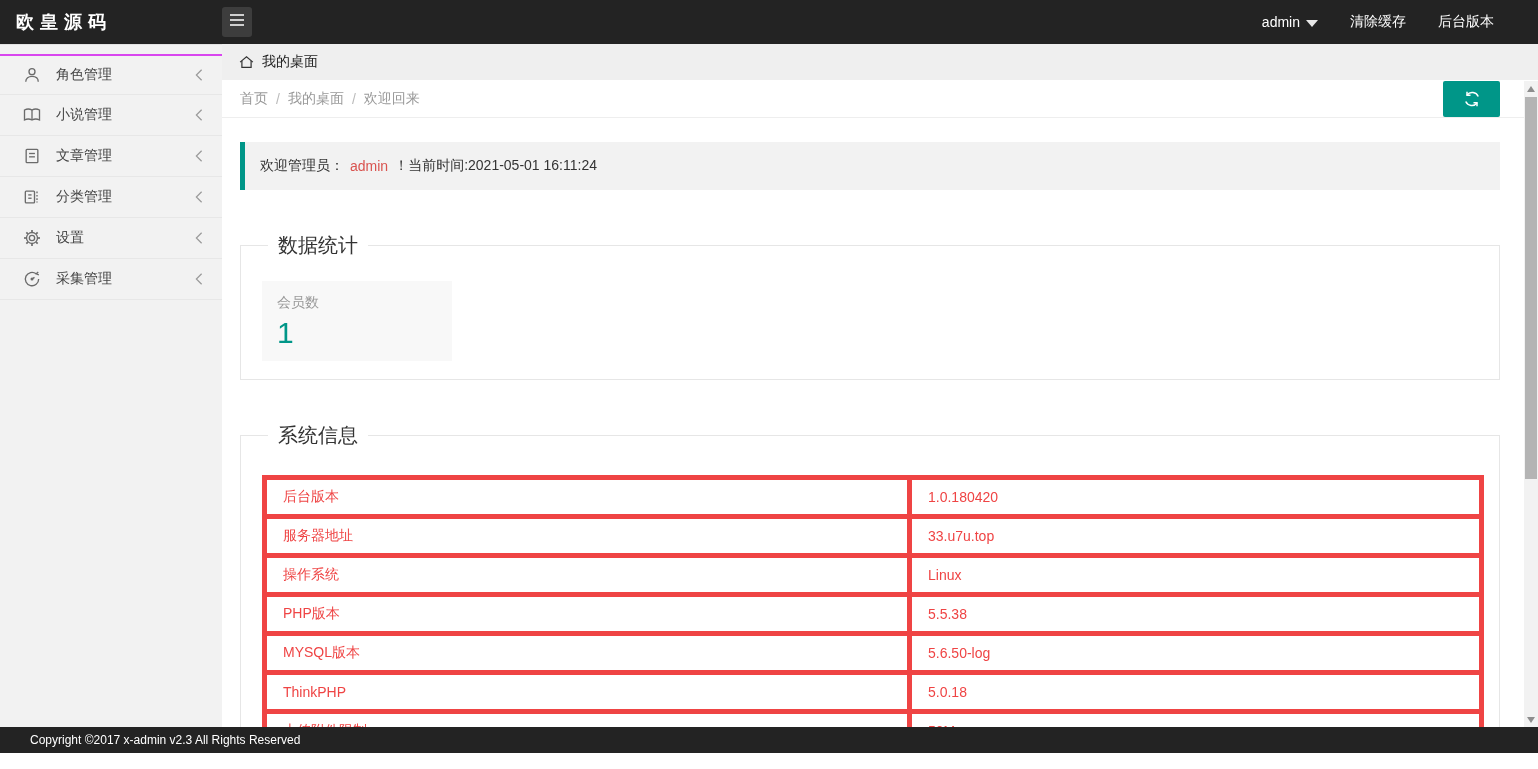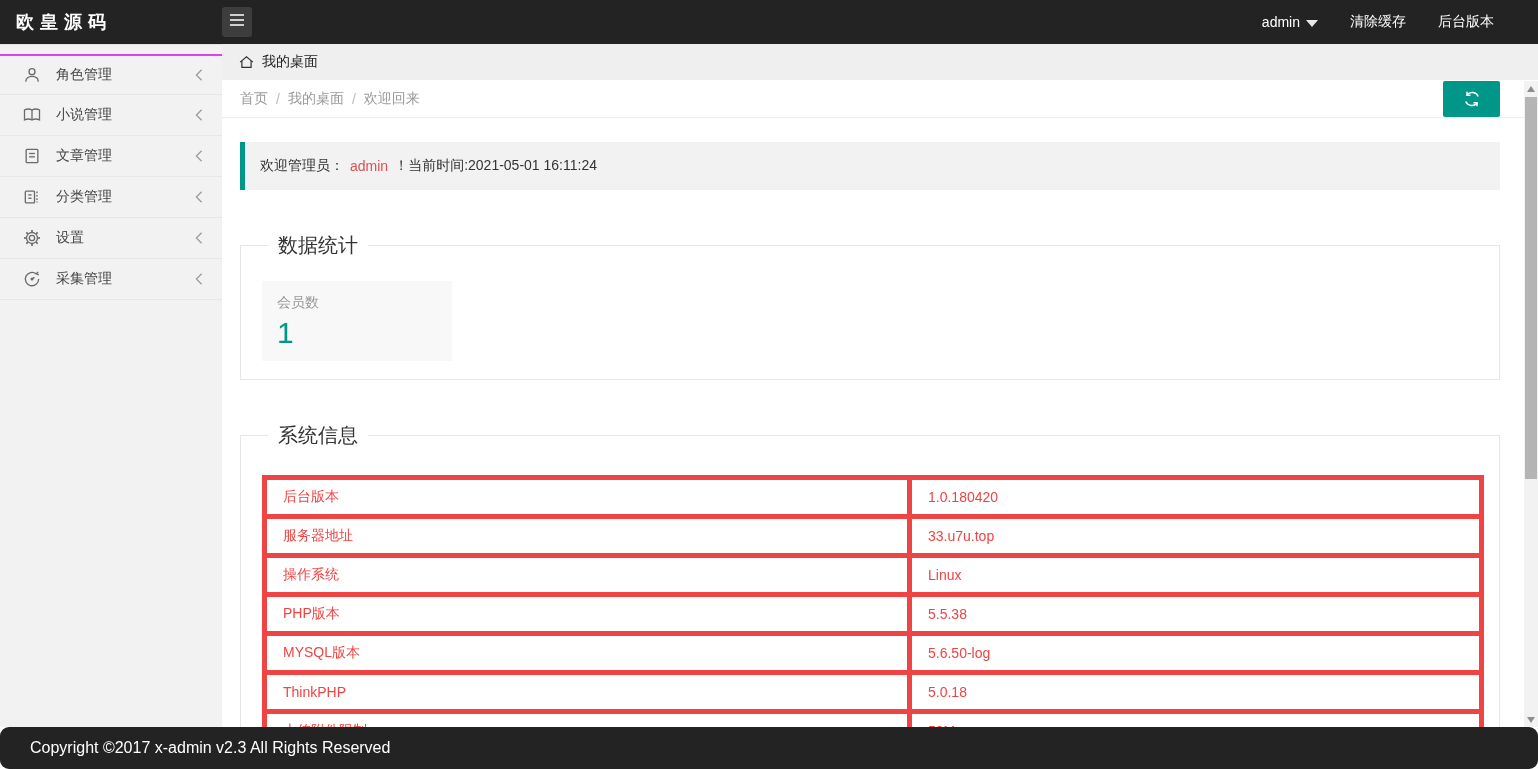--- a/index.html
+++ b/index.html
@@ -58,22 +58,22 @@
   .cards { display:flex; gap:10px; padding-top:22px; }
   .card { width:190px; height:80px; background:#f8f8f8; padding:13px 15px; cursor:pointer; }
   .card-label { font-size:14px; color:#999; }
   .card-value { font-size:30px; color:#009688; margin-top:4px; line-height:1.1; }
 
   table.sysinfo { width:100%; border-collapse:collapse; margin-top:26px; }
   table.sysinfo td { border:5px solid #ef4444; height:39px; font-size:14px; color:#ef4444; padding-left:16px; }
   td.k { width:53%; }
 
   
-  .footer { height:42px; background:#232323; color:#fff; font-size:16px; display:flex;
-    align-items:center; padding-left:30px;border-radius:9px; }
+  .footer { height:26px; background:#232323; color:#fff; font-size:12px; display:flex;
+    align-items:center; padding-left:30px; }
 
   
   .scrollbar { position:absolute; top:37px; right:0; width:14px; height:646px; background:#f2f2f2; }
   .sb-arrow { position:absolute; left:0; width:14px; height:15px; display:flex; align-items:center; justify-content:center; }
   .sb-up { top:0; } .sb-down { bottom:0; }
   .tri-up { width:0; height:0; border-left:4px solid transparent; border-right:4px solid transparent; border-bottom:6px solid #8d8d8d; }
   .tri-down { width:0; height:0; border-left:4px solid transparent; border-right:4px solid transparent; border-top:6px solid #8d8d8d; }
   .sb-thumb { position:absolute; left:1px; top:16px; width:12px; height:382px; background:#b4b4b4; cursor:pointer; }
 </style>
 </head>

